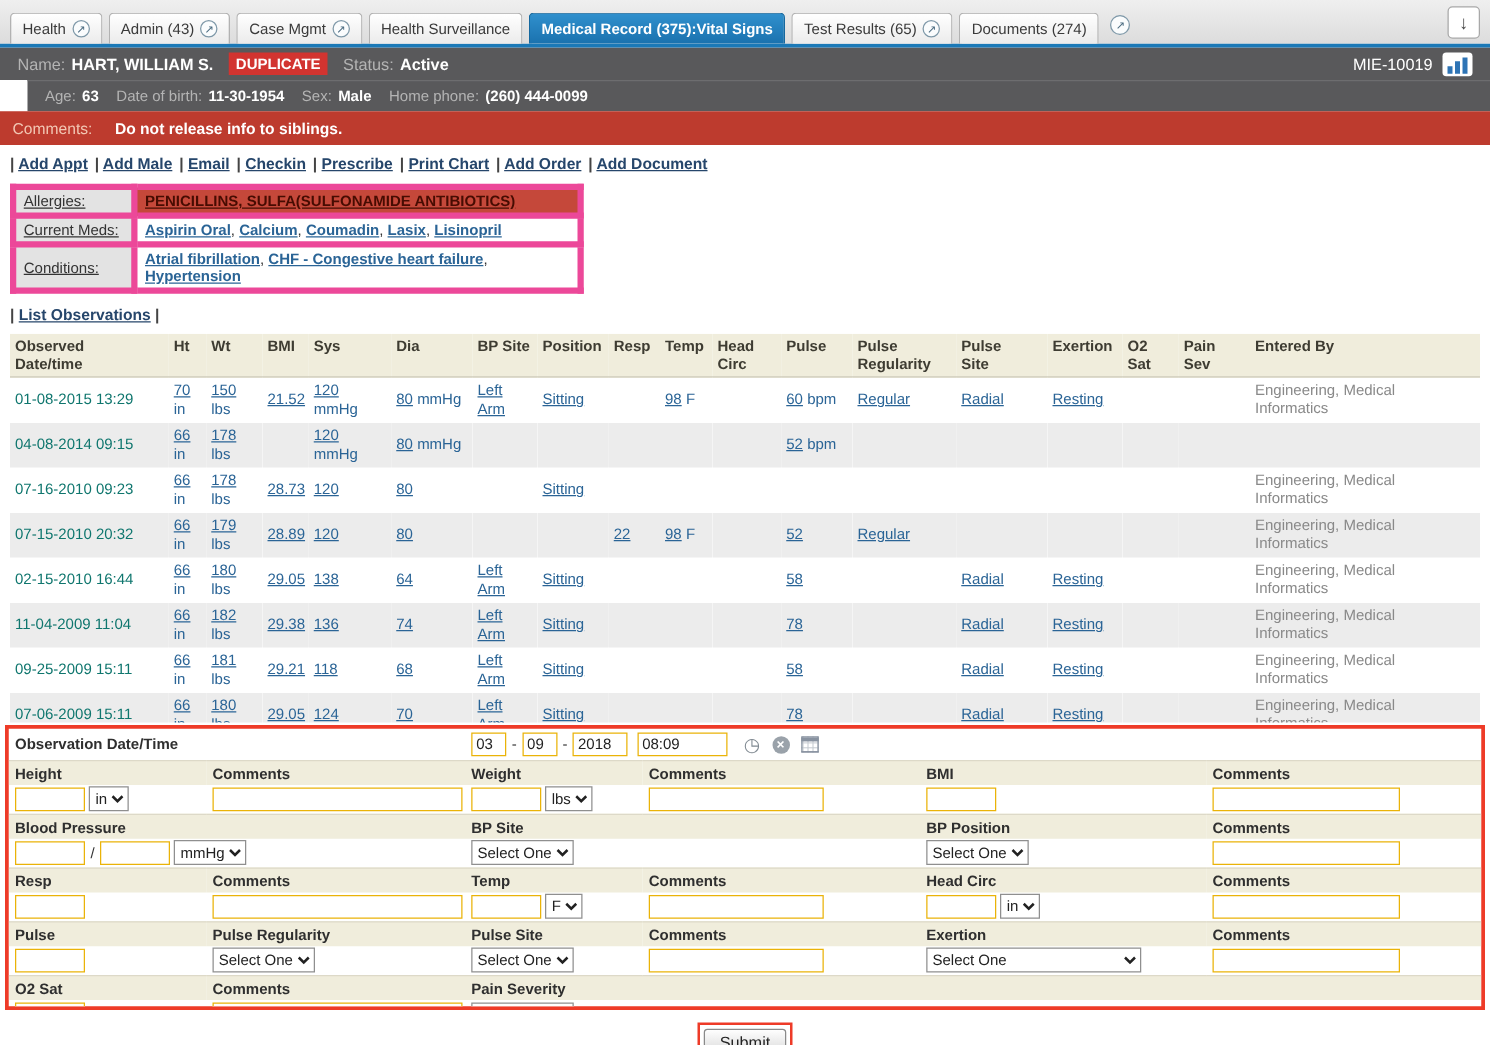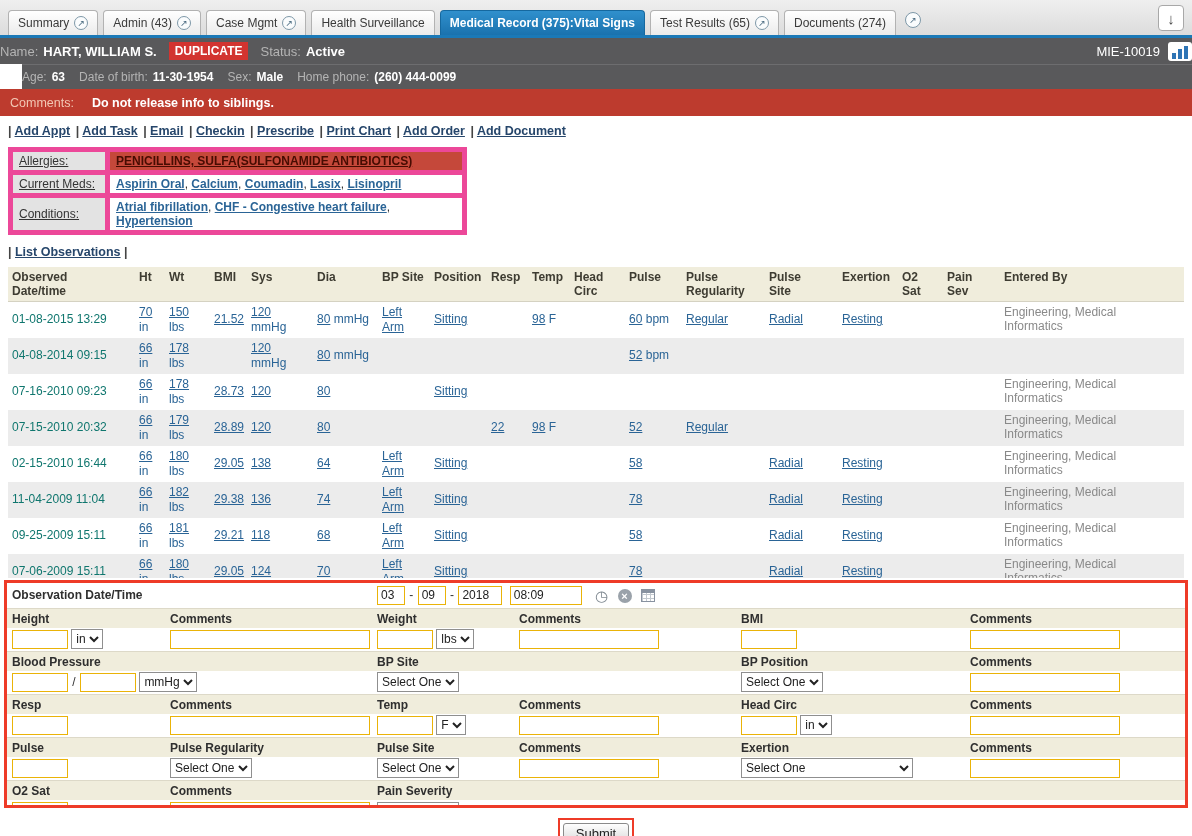--- a/index.html
+++ b/index.html
@@ -13,21 +13,21 @@
 
 
 .tabbar { height: 38px; background: linear-gradient(#efefef, #dcdcdc); border-bottom: 3px solid #1b79b7; display: flex; align-items: flex-end; padding: 0 0 0 8px; position: relative; }
 .tab { display: flex; align-items: center; gap: 5px; background: linear-gradient(#ffffff, #ebebeb); border: 1px solid #b2b2b2; border-bottom: none; border-radius: 4px 4px 0 0; padding: 5px 9px; margin-right: 5px; font-size: 12px; color: #3a3a3a; cursor: pointer; white-space: nowrap; }
 .tab.active { background: linear-gradient(#3090cd, #1a72ae); border-color: #15689f; color: #fff; font-weight: bold; }
 .popout { display: inline-block; width: 14px; height: 14px; border: 1px solid #7e98a8; border-radius: 50%; font-size: 9px; line-height: 12px; text-align: center; color: #4a6b80; background: #fafcfd; cursor: pointer; }
 .popout.standalone { width: 16px; height: 16px; line-height: 14px; margin: 0 0 7px 4px; }
 .dl-btn { position: absolute; right: 8px; top: 5px; width: 26px; height: 26px; background: #fff; border: 1px solid #a8a8a8; border-radius: 4px; display: flex; align-items: center; justify-content: center; color: #4a4a4a; font-size: 15px; font-weight: bold; cursor: pointer; }
 
 
-.bar { display: flex; align-items: center; padding: 0 0; background: #59595b; color: #fff; }
+.bar { display: flex; align-items: center; padding: 0 14px; background: #59595b; color: #fff; }
 .bar1 { height: 26px; font-size: 13px; }
 .bar2 { height: 25px; font-size: 12px; border-top: 1px solid #6d6d6f; margin-left: 22px; }
 .lbl { color: #b4b4b4; margin-right: 5px; }
 .val { font-weight: bold; }
 .gap { margin-left: 14px; }
 .dup { background: #d23430; color: #fff; font-weight: bold; padding: 2px 6px; margin: 12px 12px; font-size: 12px; }
 .right { margin-left: auto; display: flex; align-items: center; gap: 8px; }
 .chart-icon { width: 24px; height: 19px; background: #fff; border-radius: 3px; display: flex; align-items: flex-end; justify-content: center; gap: 2px; padding: 2px 3px; cursor: pointer; }
 .chart-icon i { display: block; width: 4px; background: #2e74b5; }
 .cb1 { height: 6px; } .cb2 { height: 10px; } .cb3 { height: 13px; }
@@ -102,21 +102,21 @@
 .submit-outline { display: inline-block; border: 2px solid #ee3b28; padding: 3px; background: #fff; }
 button { font-family: inherit; font-size: 13px; color: #222; padding: 2px 12px; background: linear-gradient(#fefefe, #d9d9d9); border: 1px solid #8a8a8a; border-radius: 3px; cursor: pointer; }
 </style>
 </head>
 <body>
 
 <div>
 
   <div class="tabbar">
     <div class="tab">
-      <span>Summary</span>
+      <span>Health</span>
       <span class="popout">↗</span>
     </div>
     <div class="tab">
       <span>Admin (43)</span>
       <span class="popout">↗</span>
     </div>
     <div class="tab">
       <span>Case Mgmt</span>
       <span class="popout">↗</span>
     </div>
@@ -166,21 +166,21 @@
     <span class="val">(260) 444-0099</span>
   </div>
 
   <div class="commentsbar">
     <span class="clabel">Comments:</span>
     <span class="ctext">Do not release info to siblings.</span>
   </div>
 
   <div class="content">
 
-    <div class="actions"><span class="pipe">| </span><a>Add Appt</a> <span class="pipe">| </span><a>Add Task</a> <span class="pipe">| </span><a>Email</a> <span class="pipe">| </span><a>Checkin</a> <span class="pipe">| </span><a>Prescribe</a> <span class="pipe">| </span><a>Print Chart</a> <span class="pipe">| </span><a>Add Order</a> <span class="pipe">| </span><a>Add Document</a> </div>
+    <div class="actions"><span class="pipe">| </span><a>Add Appt</a> <span class="pipe">| </span><a>Add Male</a> <span class="pipe">| </span><a>Email</a> <span class="pipe">| </span><a>Checkin</a> <span class="pipe">| </span><a>Prescribe</a> <span class="pipe">| </span><a>Print Chart</a> <span class="pipe">| </span><a>Add Order</a> <span class="pipe">| </span><a>Add Document</a> </div>
 
     <table class="sumbox">
       <tbody>
         <tr>
           <td class="slabel"><a>Allergies:</a></td>
           <td class="allergy-cell"><a>PENICILLINS, SULFA(SULFONAMIDE ANTIBIOTICS)</a></td>
         </tr>
         <tr>
           <td class="slabel"><a>Current Meds:</a></td>
           <td class="links-cell"><a>Aspirin Oral</a>, <a>Calcium</a>, <a>Coumadin</a>, <a>Lasix</a>, <a>Lisinopril</a></td>

